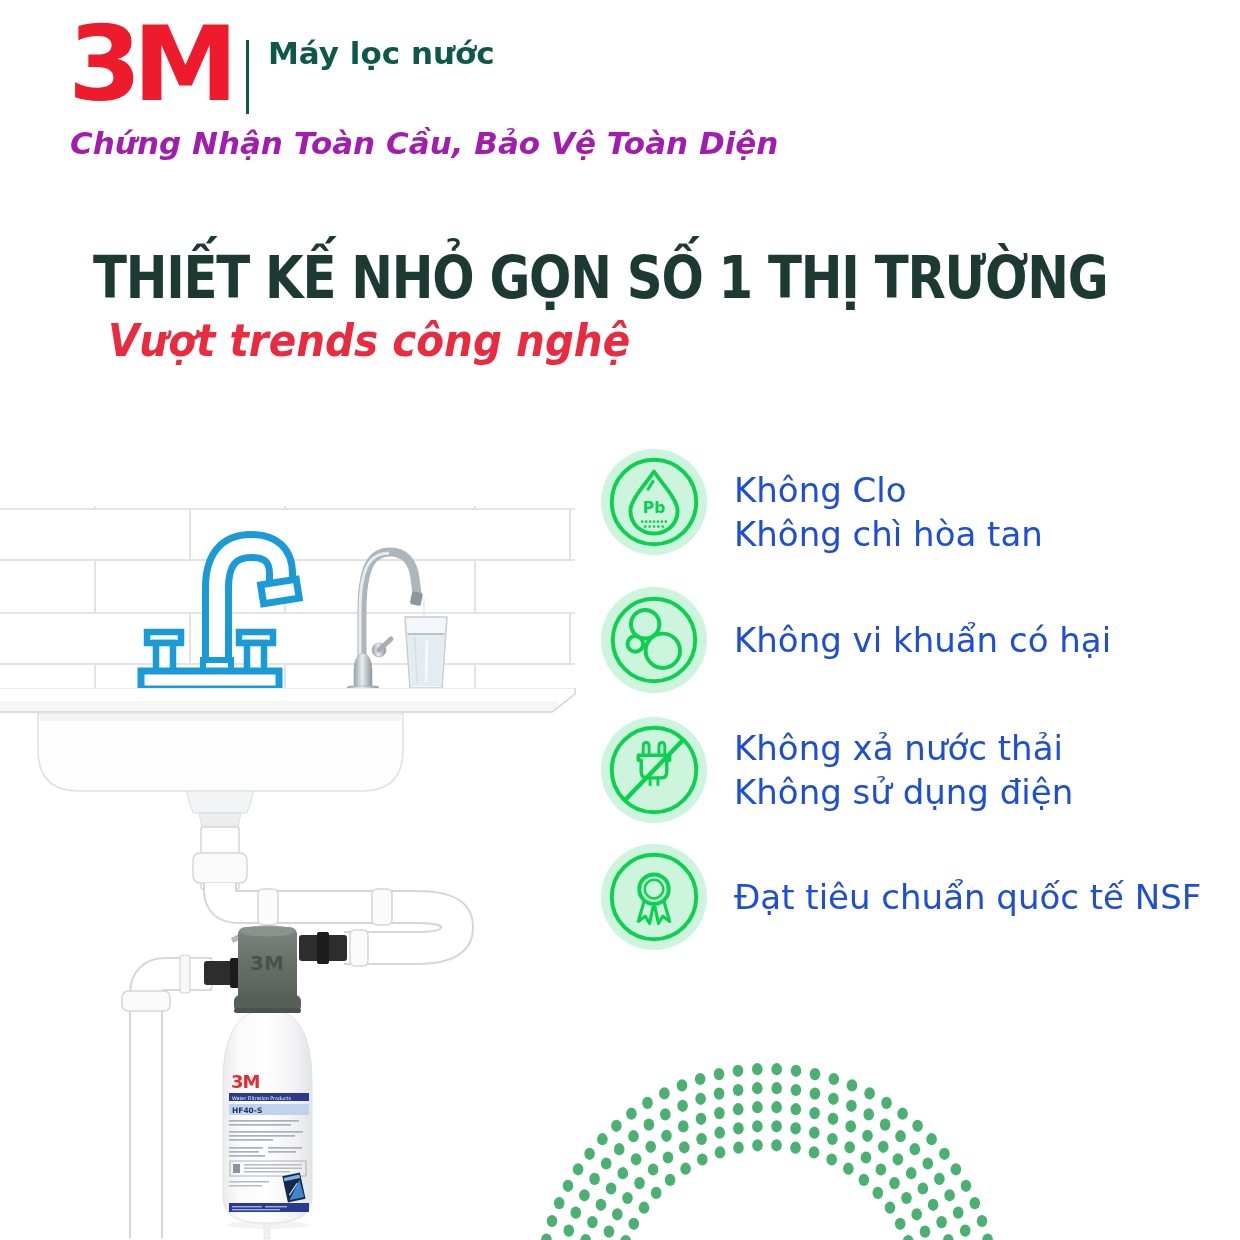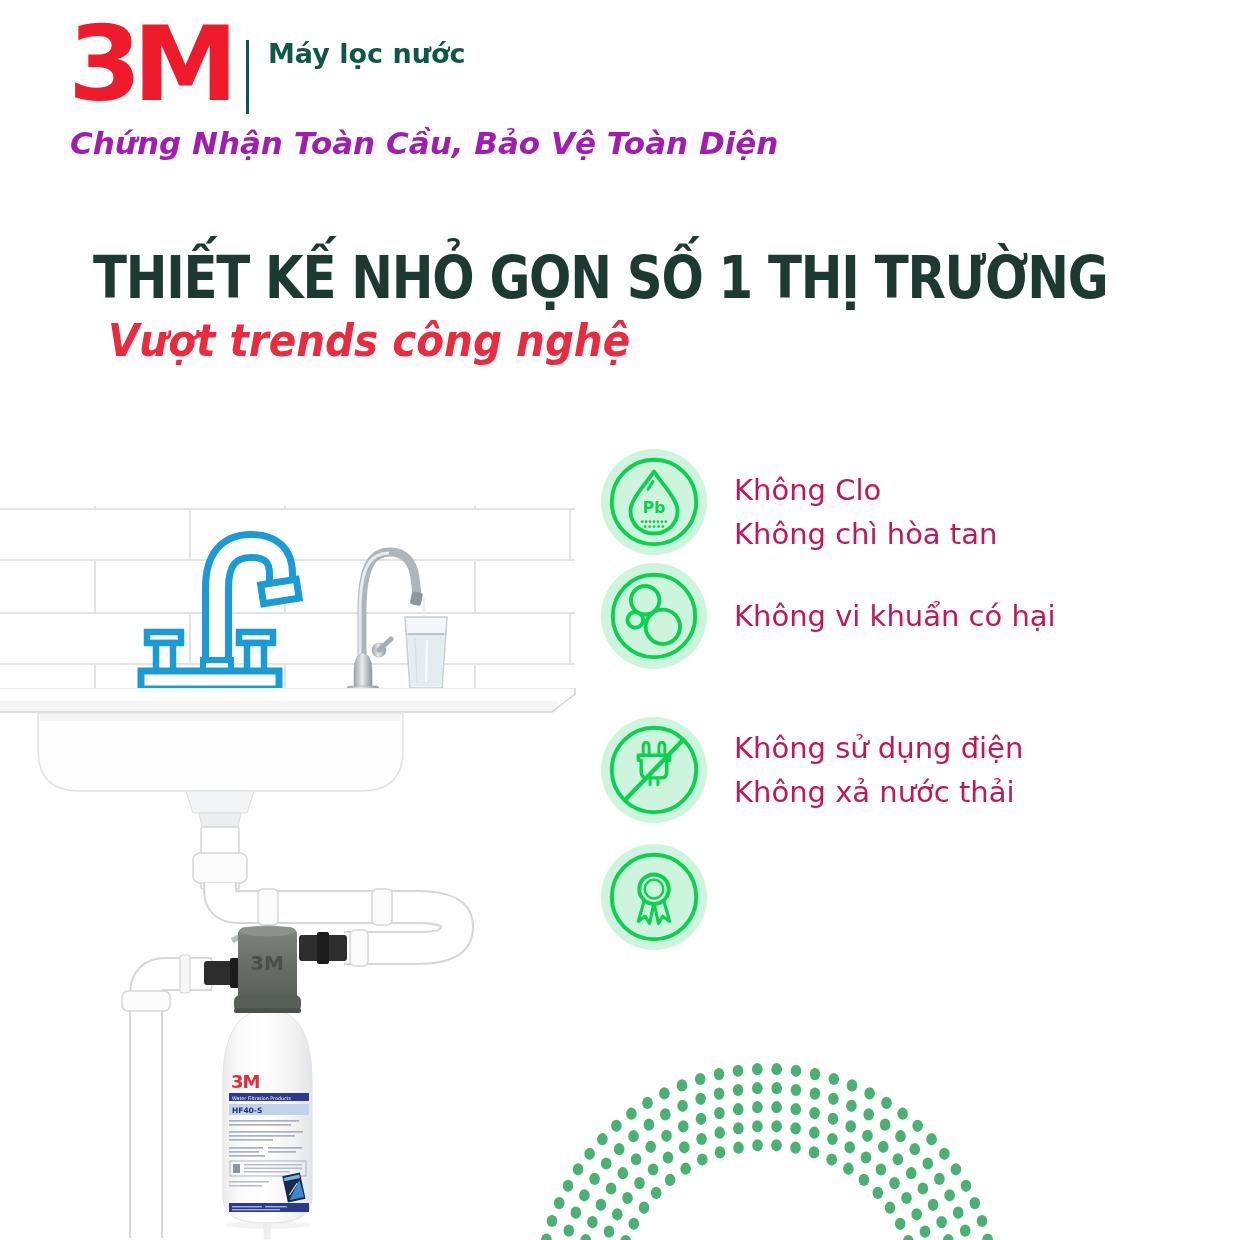--- a/index.html
+++ b/index.html
@@ -9,39 +9,39 @@
   }
   .abs{position:absolute;}
   
   .logo-3m{
     left:68px;top:12px;
     font-size:104px;font-weight:900;line-height:1;
     color:#ee1b2d;letter-spacing:-9px;
     transform:scaleX(1.02);transform-origin:left center;
   }
   .brand-divider{left:246px;top:40px;width:3px;height:74px;background:#0e584a;}
-  .brand-text{left:268px;top:33px;font-size:27px;font-weight:bold;color:#0e584a;line-height:41px;}
+  .brand-text{left:268px;top:33px;font-size:31px;font-weight:bold;color:#0e584a;line-height:41px;}
   .tagline{left:70px;top:125px;font-size:31px;font-style:italic;font-weight:bold;color:#a21caf;}
   
   .headline{
     left:93px;top:243px;font-size:59px;font-weight:bold;color:#1c3a32;
     letter-spacing:-1.5px;white-space:nowrap;
     transform:scaleX(.845);transform-origin:left center;
   }
   .subhead{
     left:108px;top:314px;font-size:45px;font-weight:bold;font-style:italic;color:#ea2a3e;
     white-space:nowrap;transform:scaleX(.9);transform-origin:left center;
   }
   
   .feature{left:600px;display:flex;align-items:center;gap:26px;}
   .feature .fi{width:108px;height:108px;flex:0 0 auto;}
-  .ftext{font-size:29px;color:#be185d;line-height:44px;white-space:nowrap;}
+  .ftext{font-size:34px;color:#1d4ed8;line-height:44px;white-space:nowrap;}
   .ftext span{display:block;}
   .ftext span:empty{display:none;}
-  .f1{top:448px;align-items:flex-end;} .f2{top:562px;} .f3{top:716px;} .f4{top:843px;}
+  .f1{top:448px;align-items:flex-end;} .f2{top:586px;} .f3{top:716px;} .f4{top:843px;}
   svg{display:block;}
   .nopointer{pointer-events:none;}
 </style>
 </head>
 <body>
 
 <svg class="abs nopointer" style="left:0;top:0" width="1240" height="1240" viewBox="0 0 1240 1240">
     <ellipse cx="625.7" cy="1241.0" rx="5.3" ry="6.1" fill="#4bb173"></ellipse>
     <ellipse cx="633.8" cy="1223.8" rx="5.3" ry="6.1" fill="#4bb173"></ellipse>
     <ellipse cx="644.0" cy="1207.7" rx="5.3" ry="6.1" fill="#4bb173"></ellipse>
@@ -393,27 +393,31 @@
     <g stroke="#0cd14f" fill="none" stroke-linecap="round" stroke-linejoin="round">
       <path d="M-11,-15 L-11,-24 Q-11,-28 -8,-28 Q-5,-28 -5,-24 L-5,-15" stroke-width="3"></path>
       <path d="M5,-15 L5,-24 Q5,-28 8,-28 Q11,-28 11,-24 L11,-15" stroke-width="3"></path>
       <path d="M-16,-15 L16,-15 L16,-10 L13,-10 L13,2 Q13,8 7,8 L-7,8 Q-13,8 -13,2 L-13,-10 L-16,-10 Z" stroke-width="3.5"></path>
       <path d="M-4,8 L-4,15" stroke-width="3"></path>
       <path d="M4,8 L4,15" stroke-width="3"></path>
     </g>
     <line x1="29" y1="-30" x2="-29" y2="30" stroke="#0cd14f" stroke-width="4.5" stroke-linecap="round"></line>
   </svg>
   <div class="ftext">
+    <span>Không xả nước thải</span>
     <span>Không sử dụng điện</span>
-    <span>Không xả nước thải</span>
   </div>
 </div>
 
 <div class="abs feature f4">
   <svg class="fi" viewBox="-55 -55 110 110">
     <circle r="54" fill="#cdf5de"></circle>
     <circle r="43" fill="none" stroke="#0cd14f" stroke-width="4"></circle>
     <circle cy="-8" r="15" fill="none" stroke="#0cd14f" stroke-width="4"></circle>
     <circle cy="-8" r="9.5" fill="none" stroke="#0cd14f" stroke-width="2.5"></circle>
     <path d="M-10,4 L-16,25 L-9,19.5 L-4.5,27 L-0.5,8" fill="none" stroke="#0cd14f" stroke-width="3.2" stroke-linejoin="round"></path>
     <path d="M10,4 L16,25 L9,19.5 L4.5,27 L0.5,8" fill="none" stroke="#0cd14f" stroke-width="3.2" stroke-linejoin="round"></path>
   </svg>
+  <div class="ftext">
+    <span>Đạt tiêu chuẩn quốc tế NSF</span>
+
+  </div>
 </div>
 
 </body></html>

